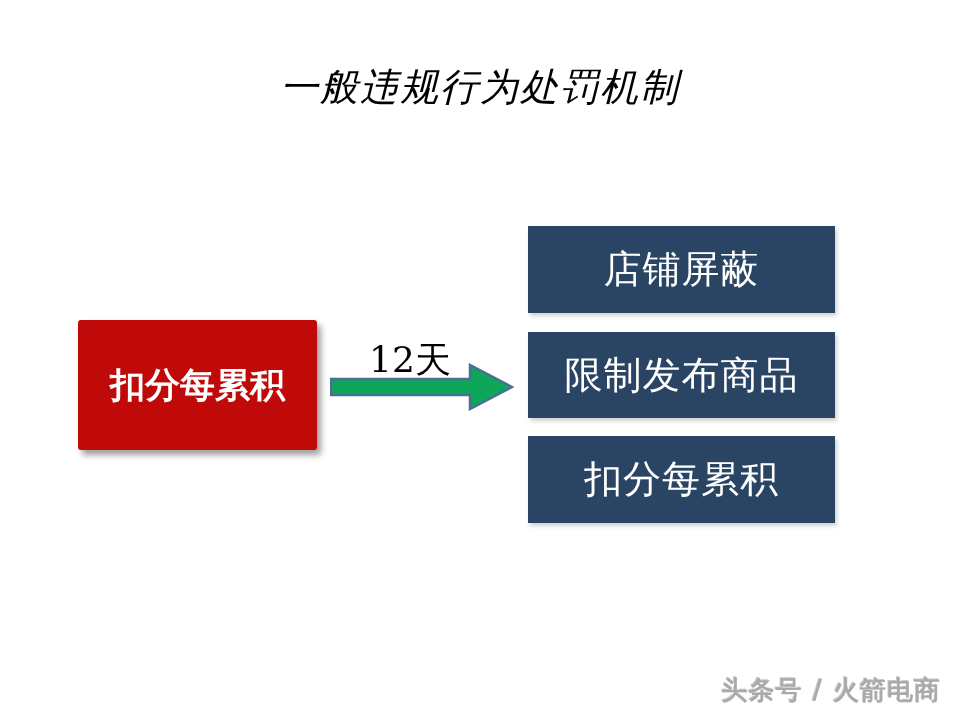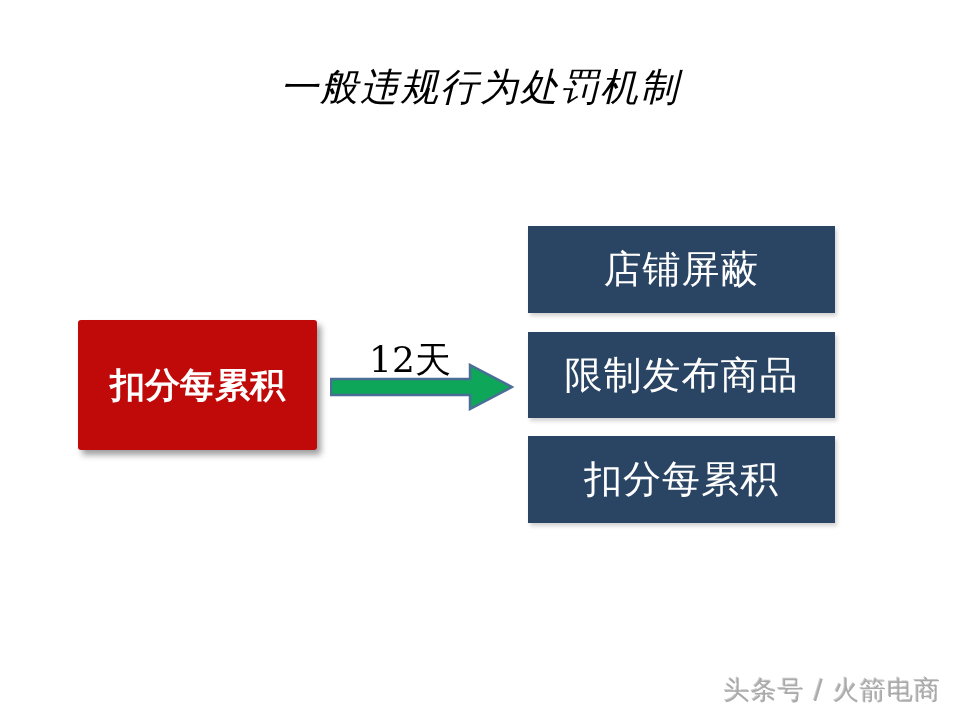--- a/index.html
+++ b/index.html
@@ -82,20 +82,21 @@
     .result-box.box-3 { top: 436px; height: 87px; }
     .watermark {
       position: absolute;
       right: 19px;
       bottom: 12px;
       font-family: "DejaVu Sans", "Liberation Sans", sans-serif;
       font-size: 26px;
       color: #aaaaaa;
       text-shadow: 2px 2px 1px #ffffff, -1px -1px 0 #c8c8c8;
       letter-spacing: 1px;
+      font-weight: bold;
     }
   </style>
 </head>
 <body>
 
 <div class="slide">
 
   <h1 class="title">一般违规行为处罚机制</h1>
 
   <div class="cause-box">

